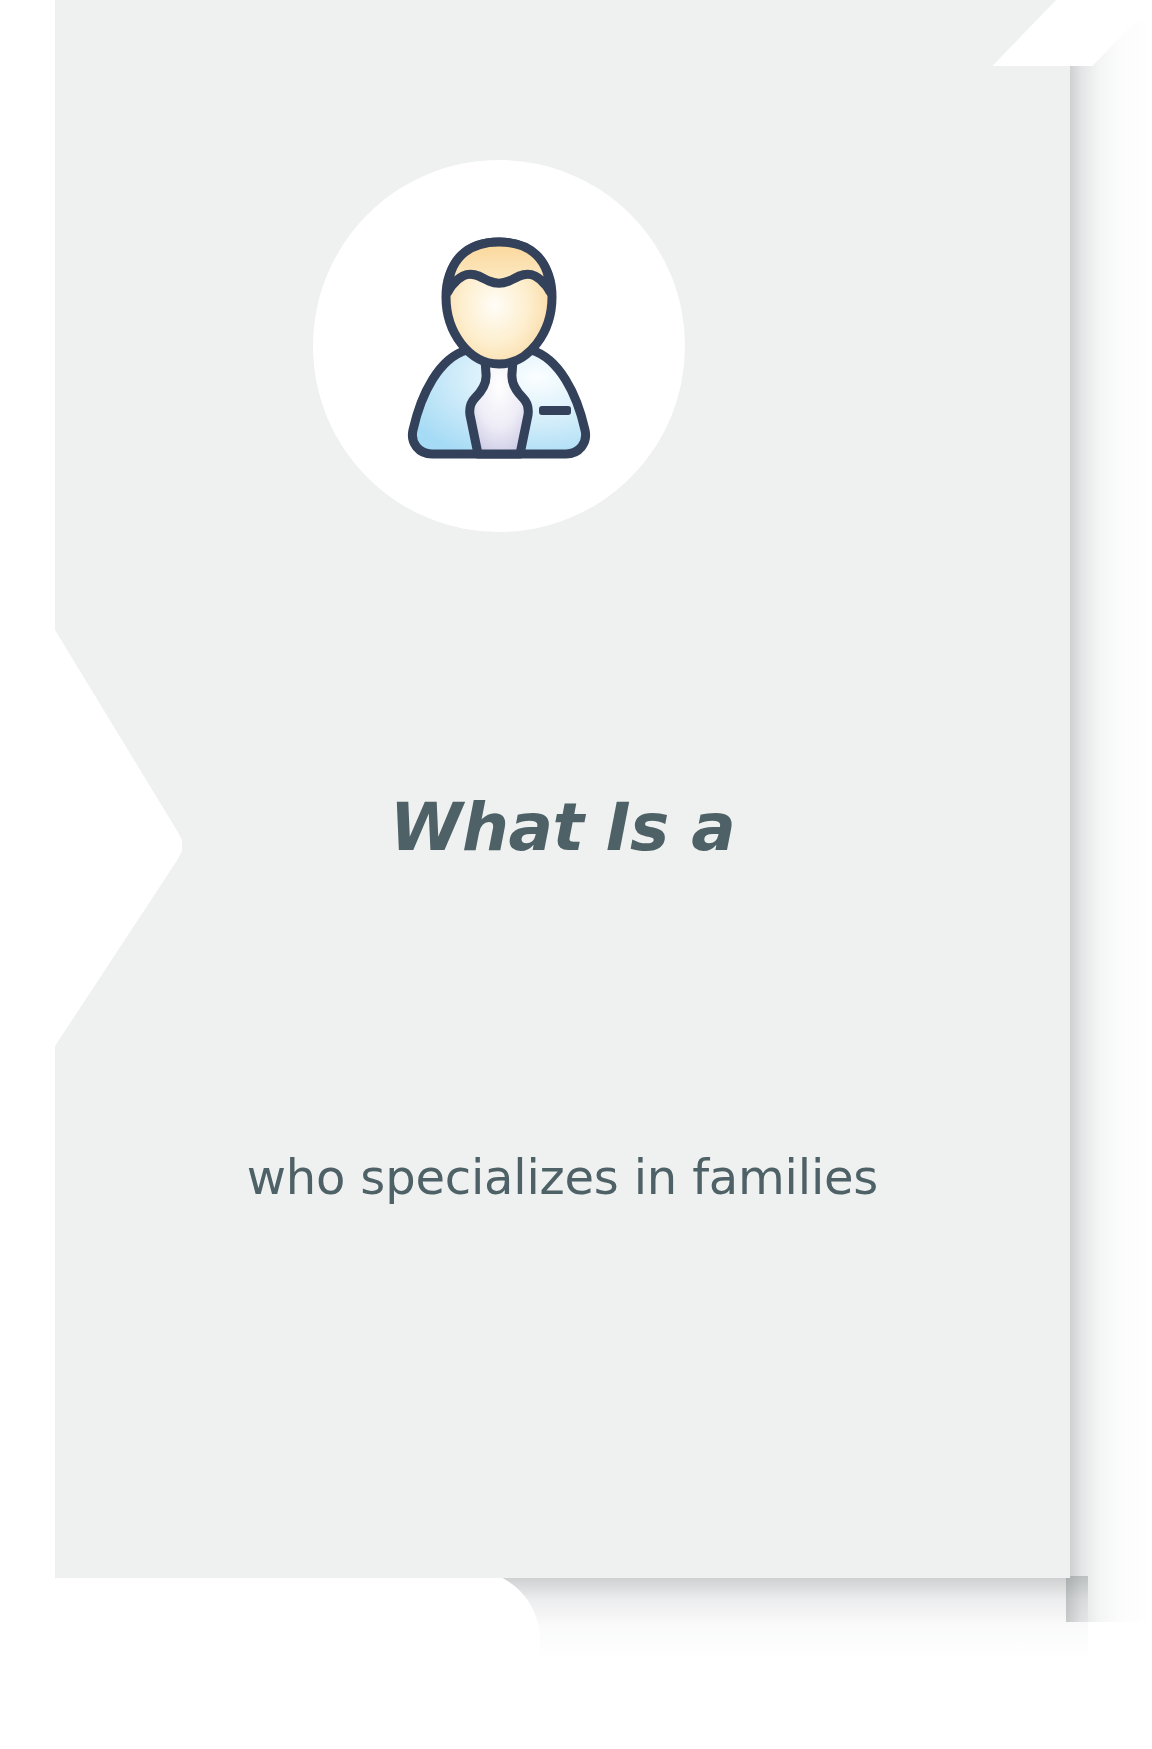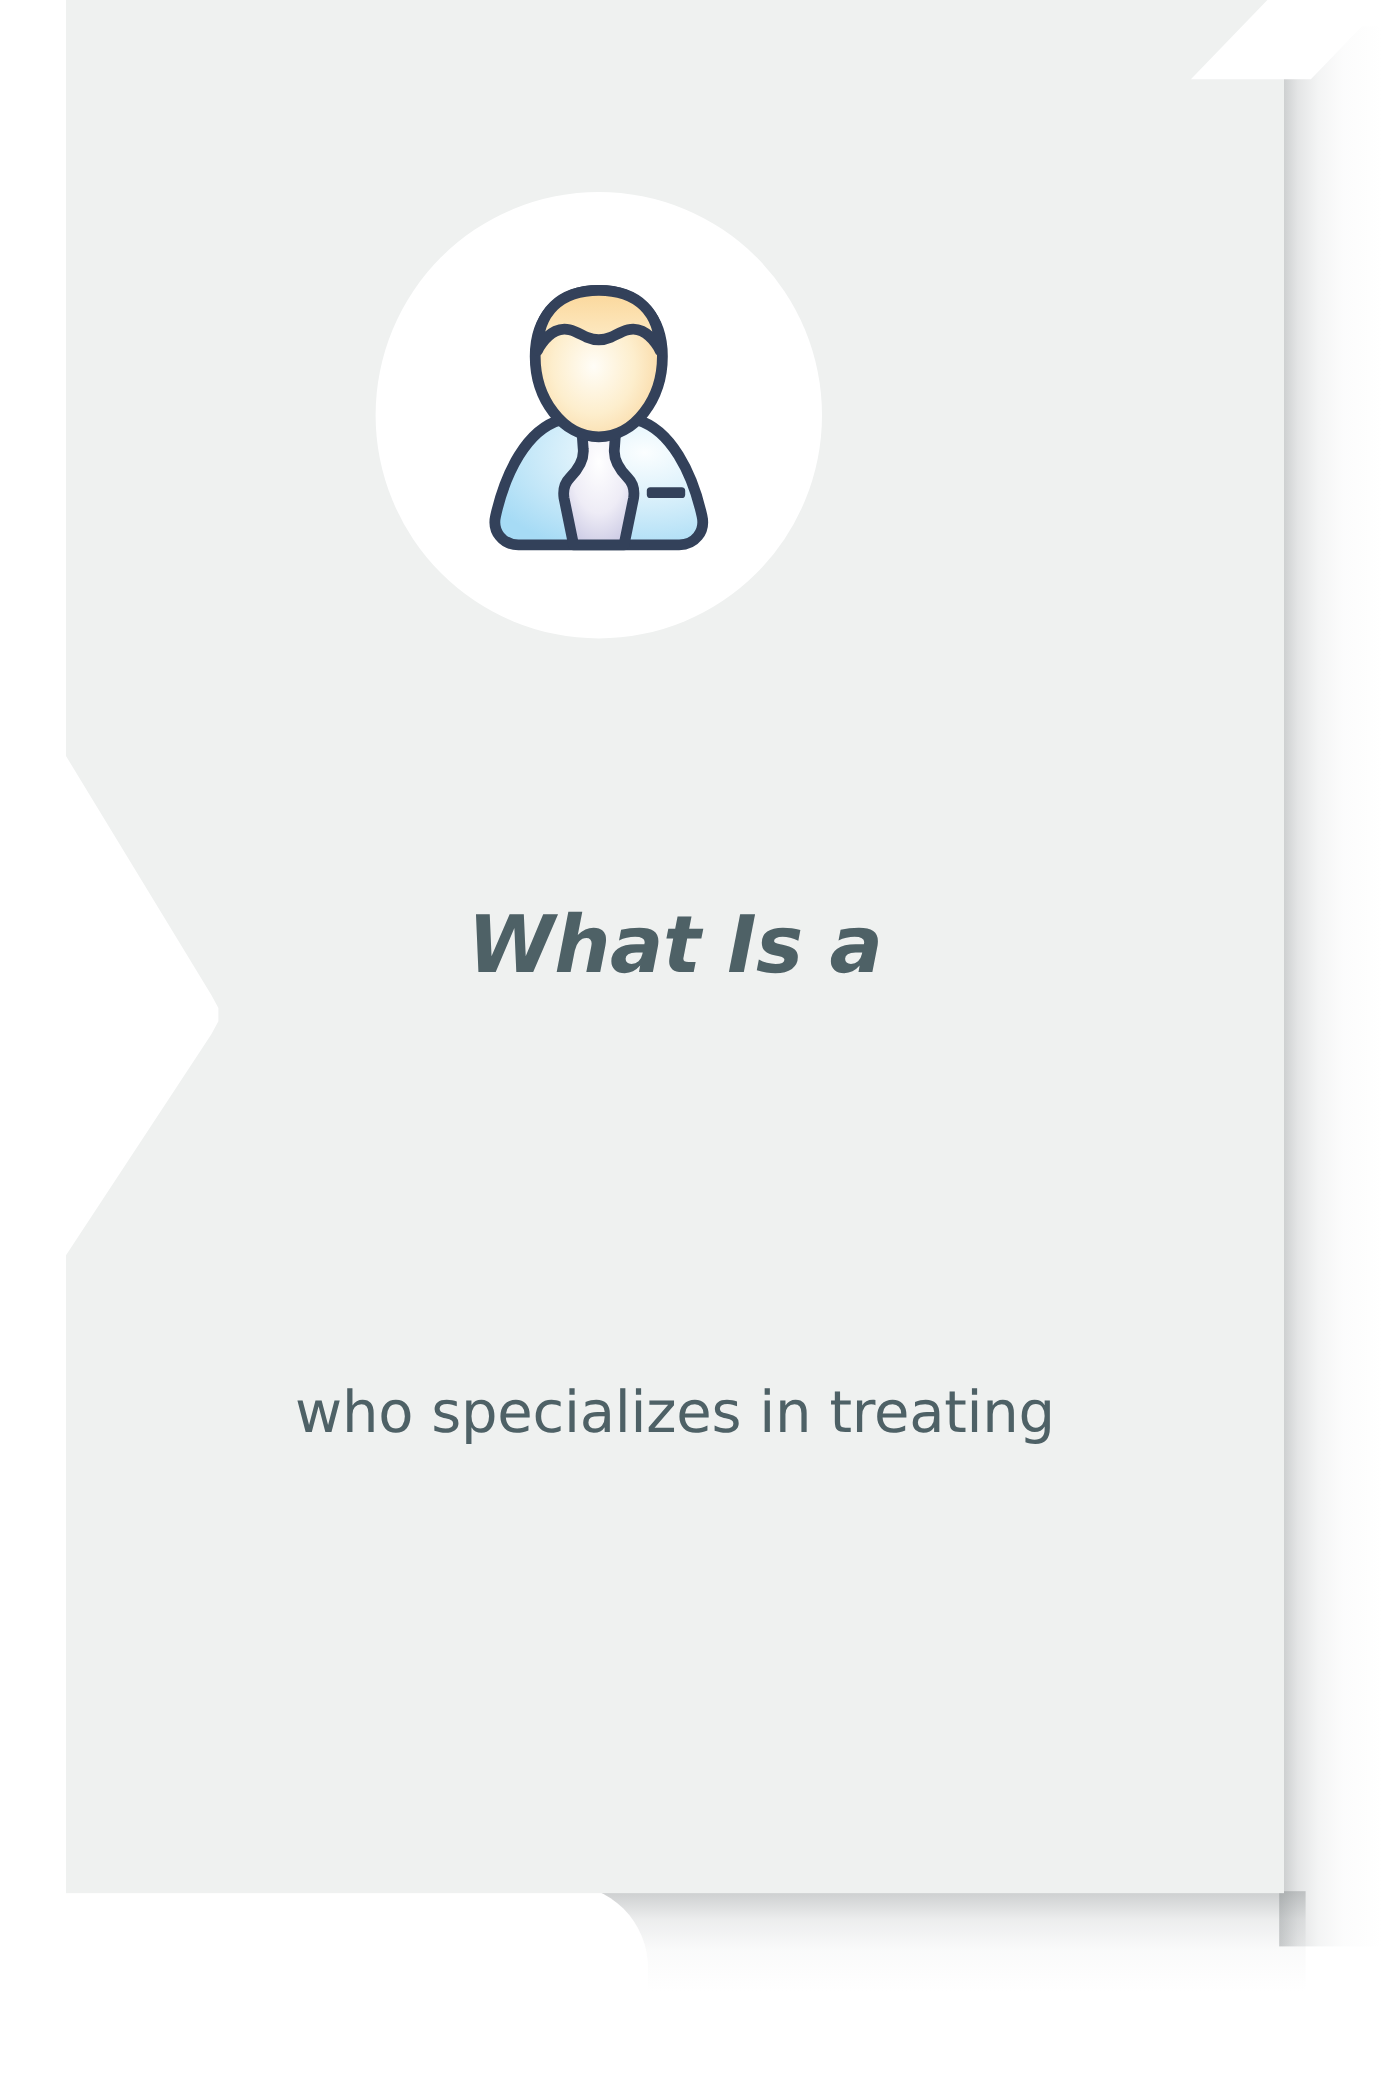--- a/index.html
+++ b/index.html
@@ -138,21 +138,21 @@
     width: 1015px;
     text-align: center;
     font-family: "DejaVu Sans", sans-serif;
     font-size: 66px;
     line-height: 88px;
     font-weight: 700;
     font-style: italic;
     color: #4e6166;
     letter-spacing: -0.5px;
   }
-  .headline .hl-line { display: block; }
+  .headline .hl-line { display: block; margin-top: 40px; }
 
   
   .body-copy {
     position: absolute;
     left: 60px;
     top: 1090px;
     width: 895px;
     text-align: center;
     font-family: "DejaVu Sans", sans-serif;
     font-size: 48px;
@@ -236,21 +236,21 @@
 
           <rect x="140" y="172" width="32" height="9" rx="3" fill="#33415a"></rect>
         </svg>
       </div>
 
       <h1 class="headline">
         <span class="hl-line">What Is a</span>
       </h1>
 
       <p class="body-copy">
-        <span class="bc-line">who specializes in treating</span>
+        <span class="bc-line">who specializes in families</span>
       </p>
 
     </div>
   </div>
 
   <div class="shadow-right-top-mask"></div>
 
 </div>
 
 </body></html>

